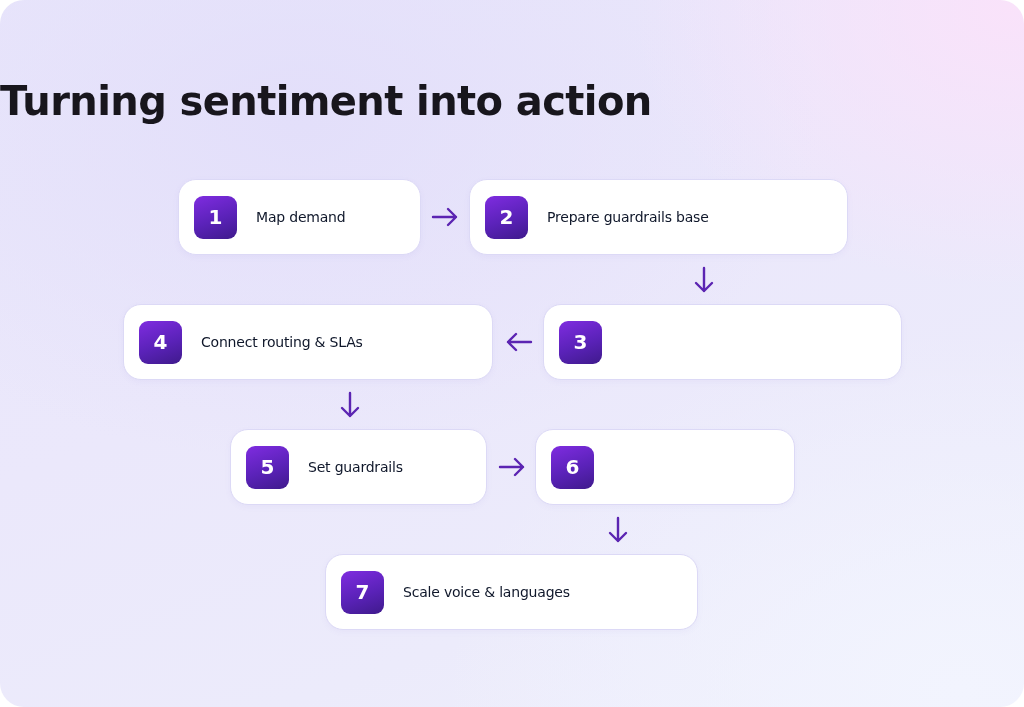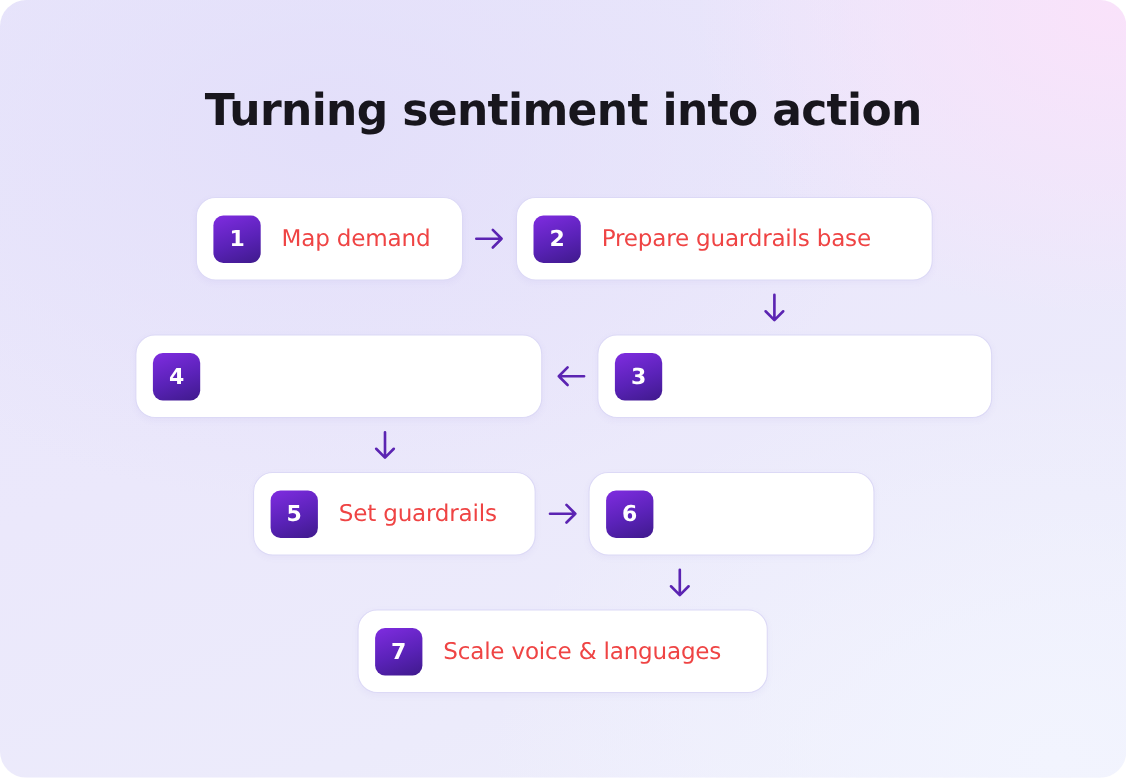--- a/index.html
+++ b/index.html
@@ -14,21 +14,21 @@
       border-radius: 24px;
       overflow: hidden;
       background:
         radial-gradient(ellipse 380px 280px at 1010px 10px, rgba(250,226,250,0.95), rgba(250,226,250,0) 100%),
         radial-gradient(ellipse 520px 340px at 300px 120px, rgba(226,222,250,0.9), rgba(226,222,250,0) 100%),
         radial-gradient(ellipse 520px 360px at 960px 690px, rgba(242,244,254,1), rgba(242,244,254,0) 100%),
         linear-gradient(160deg, #e9e6fb 0%, #ebe8fb 45%, #ecebfb 75%, #eff0fc 100%);
     }
     .title {
       position: absolute; left: 0; top: 78px; width: 1024px;
-      text-align: center;
+      text-align: left;
       font-size: 40px; font-weight: bold;
       color: #18161d;
       letter-spacing: -0.6px;
     }
     .step {
       position: absolute;
       height: 76px;
       box-sizing: border-box;
       background: #ffffff;
       border: 1px solid #dcd9f6;
@@ -41,22 +41,22 @@
       width: 43px; height: 43px;
       border-radius: 9px;
       background: linear-gradient(160deg, #7f2ce0 0%, #5a22b8 55%, #3f1a8c 100%);
       color: #ffffff;
       font-size: 20px; font-weight: bold;
       display: flex; align-items: center; justify-content: center;
       flex: 0 0 auto;
     }
     .label {
       margin-left: 19px;
-      font-size: 21px;
-      color: #ef4444;
+      font-size: 14px;
+      color: #0f172a;
       white-space: nowrap;
       letter-spacing: -0.2px;
     }
     .arrow {
       position: absolute;
       color: #5b24b2;
       font-size: 30px;
       line-height: 1;
       width: 34px; height: 34px;
       display: flex; align-items: center; justify-content: center;
@@ -97,20 +97,21 @@
   </div>
 
   <div class="arrow" style="left:502px; top:325px;">
     <svg viewBox="0 0 30 30">
         <path d="M27 15 H4 M12 7 L4 15 L12 23" fill="none" stroke="#5b24b2" stroke-width="2.4" stroke-linecap="round" stroke-linejoin="round"></path>
       </svg>
   </div>
 
   <div class="step" style="left:123px; top:304px; width:370px;">
     <div class="badge">4</div>
+    <div class="label">Connect routing &amp; SLAs</div>
   </div>
 
   <div class="arrow" style="left:333px; top:388px;">
     <svg viewBox="0 0 30 30">
         <path d="M15 3 V26 M7 18 L15 26 L23 18" fill="none" stroke="#5b24b2" stroke-width="2.4" stroke-linecap="round" stroke-linejoin="round"></path>
       </svg>
   </div>
 
   <div class="step" style="left:230px; top:429px; width:257px;">
     <div class="badge">5</div>

